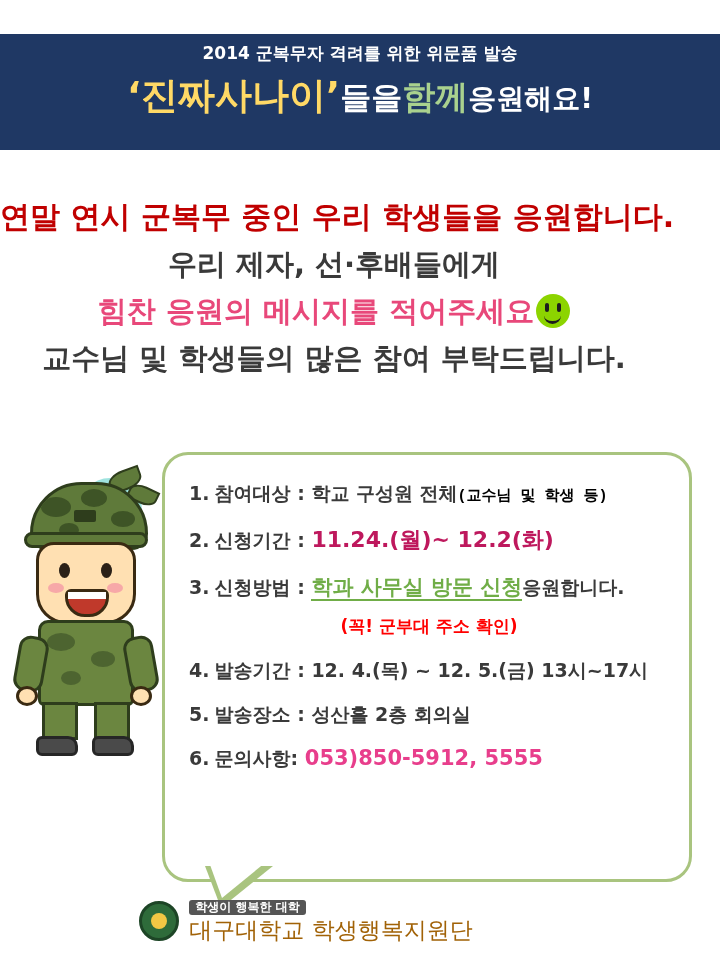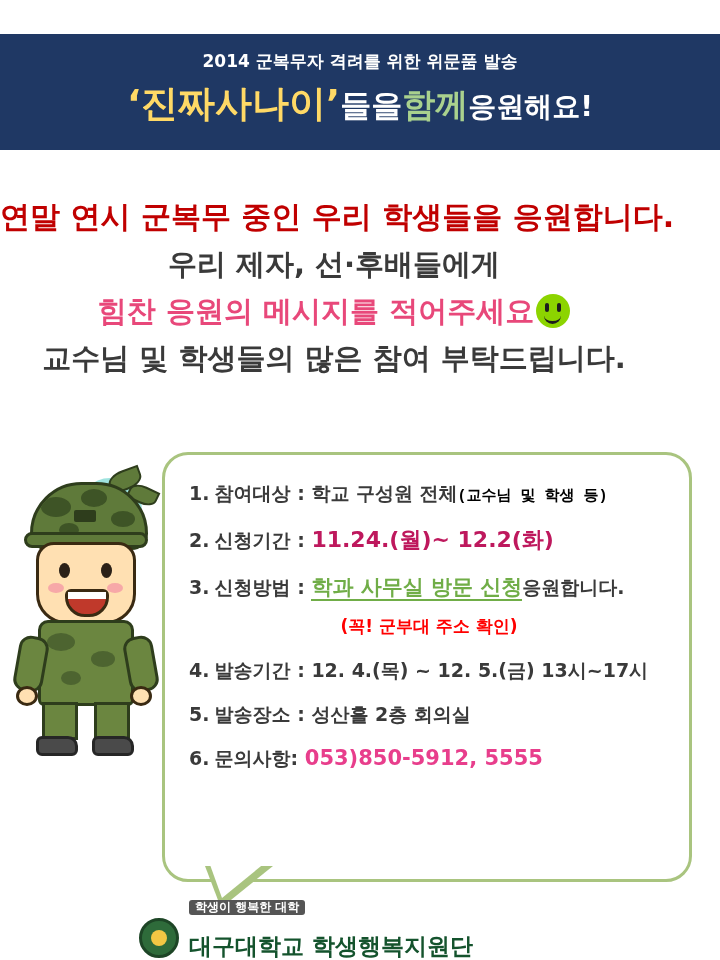--- a/index.html
+++ b/index.html
@@ -21,21 +21,21 @@
     left: 0;
     top: 34px;
     width: 720px;
     height: 116px;
     background: #1f3864;
     display: flex;
     flex-direction: column;
     align-items: center;
     justify-content: flex-start;
     box-sizing: border-box;
-    padding-top: 16px;
+    padding-top: 8px;
   }
   .header-sub {
     color: #ffffff;
     font-size: 17px;
     font-weight: bold;
     letter-spacing: 0px;
     white-space: nowrap;
   }
   .header-main {
     margin-top: 6px;
@@ -410,21 +410,21 @@
   .boot-l { left: 24px; }
   .boot-r { left: 80px; }
 
   
   .footer {
     position: absolute;
     left: 0;
     top: 900px;
     width: 612px;
     display: flex;
-    align-items: flex-end;
+    align-items: center;
     justify-content: center;
   }
   .logo-mark {
     width: 40px;
     height: 40px;
     border-radius: 50%;
     background: #2e6b3a;
     border: 3px solid #1d4526;
     box-sizing: border-box;
     position: relative;
@@ -451,24 +451,23 @@
     font-weight: bold;
     color: #ffffff;
     background: #555555;
     padding: 1px 6px;
     border-radius: 3px;
     align-self: flex-start;
     margin-bottom: 3px;
   }
   .logo-main {
     font-size: 23px;
-    font-weight: bold;
-    color: #14532d;
+    font-weight: normal;
+    color: #a16207;
     white-space: nowrap;
-    margin-top: 16px;
   }
 </style>
 </head>
 <body>
 
 <div class="header-banner">
   <div class="header-sub">2014 군복무자 격려를 위한 위문품 발송</div>
   <div class="header-main">
     <span class="hm-quote">‘</span>
       <span class="hm-yellow">진짜사나이</span>

